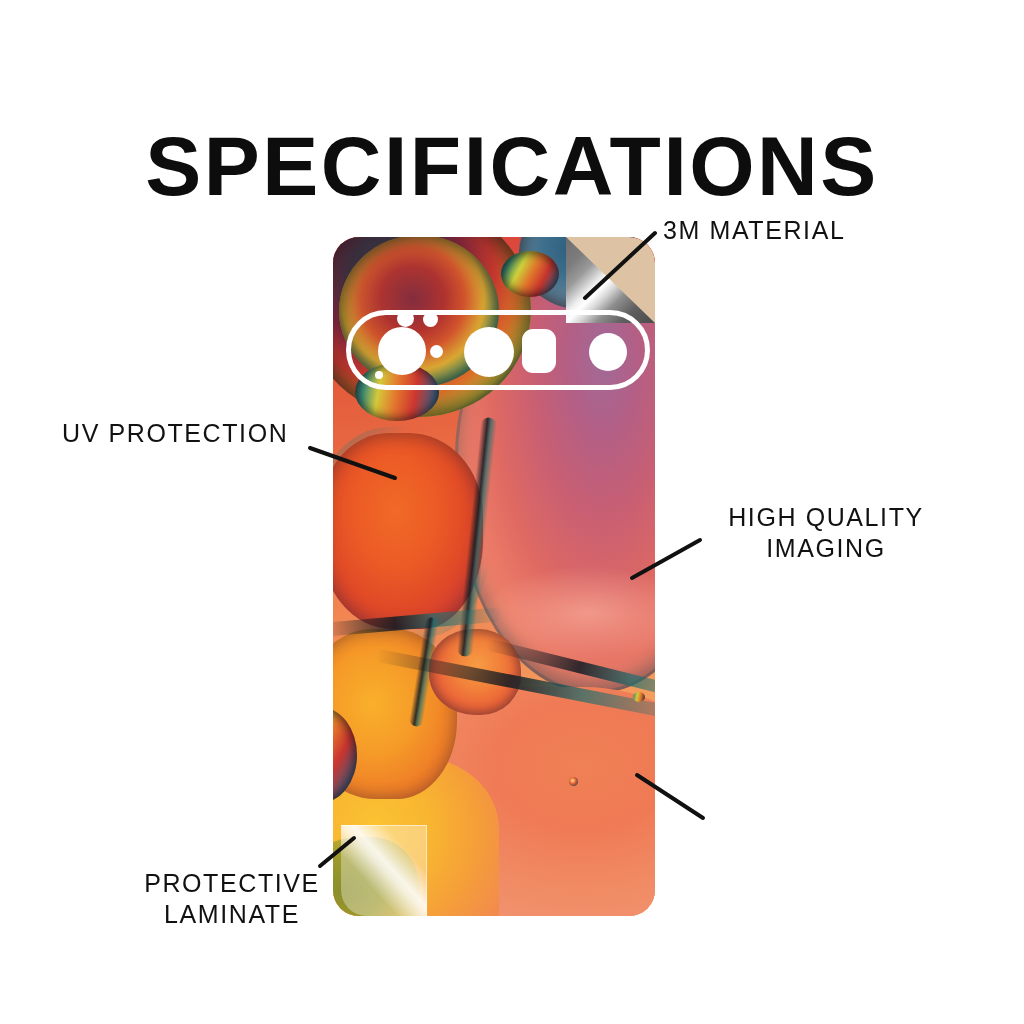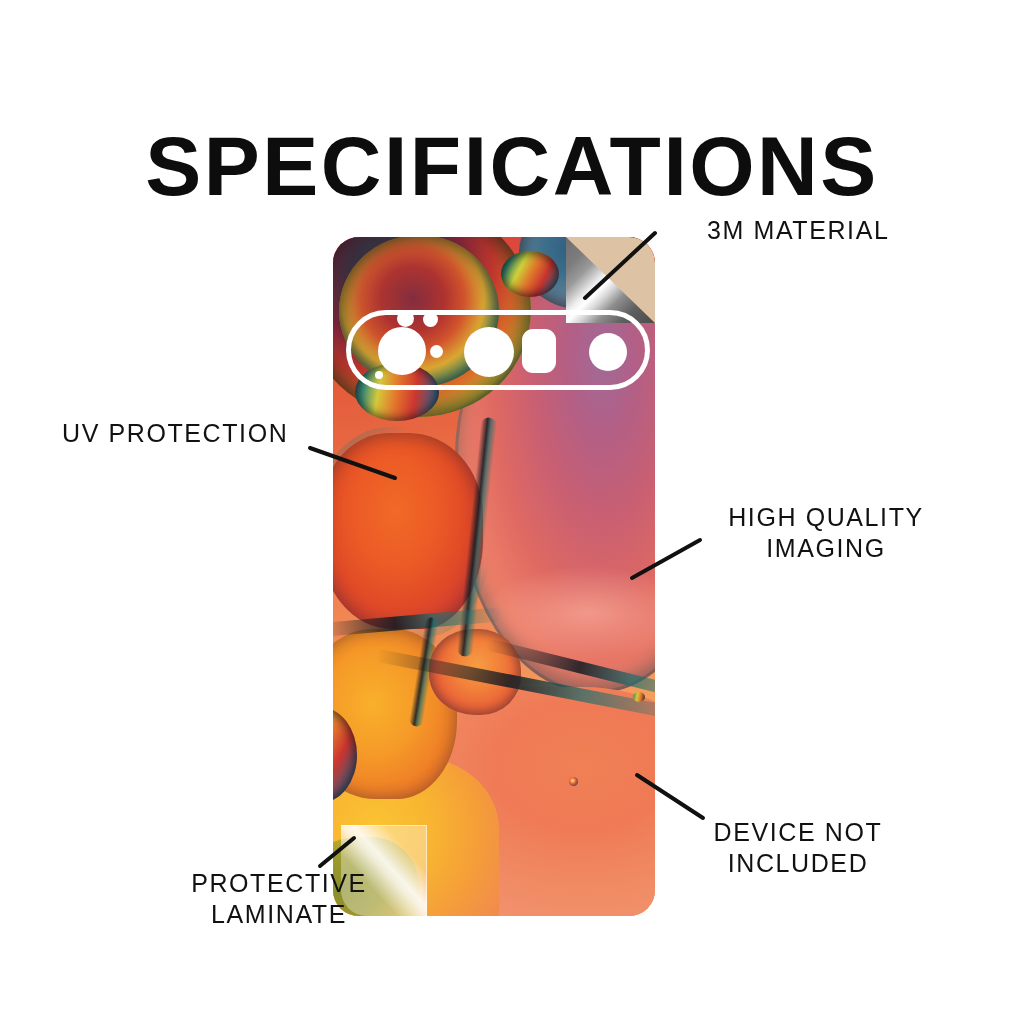--- a/index.html
+++ b/index.html
@@ -310,28 +310,28 @@
   
   .callout {
     position: absolute;
     font-family: "Liberation Sans", sans-serif;
     font-size: 25px;
     line-height: 31px;
     letter-spacing: 1.6px;
     color: #111111;
     white-space: pre-line;
   }
-  #callout-3m-material   { left: 663px; top: 215px; text-align: left; margin-left: 44px; }
+  #callout-3m-material   { left: 663px; top: 215px; text-align: left; }
   #callout-uv-protection { left: 62px;  top: 418px; text-align: right; }
   #callout-high-quality  { left: 717px; top: 502px; width: 218px;
                            text-align: center; }
   #callout-device-not    { left: 703px; top: 817px; width: 190px;
                            text-align: center; }
   #callout-laminate      { left: 140px; top: 868px; width: 184px;
-                           text-align: center; margin-left: 47px; }
+                           text-align: center; }
 
   
   #leader-lines {
     position: absolute;
     left: 0; top: 0;
     width: 1024px; height: 1024px;
     pointer-events: none;
   }
 </style>
 </head>
@@ -400,19 +400,17 @@
     <line stroke="#111111" stroke-width="4" stroke-linecap="round" x1="354" y1="838" x2="320" y2="866"></line>
   </svg>
 
   <div class="callout" id="callout-3m-material">3M MATERIAL</div>
 
   <div class="callout" id="callout-uv-protection">UV PROTECTION</div>
 
   <div class="callout" id="callout-high-quality">HIGH QUALITY
 IMAGING</div>
 
-  <div class="callout" id="callout-device-not">DEVICE NOT
-INCLUDED</div>
 
   <div class="callout" id="callout-laminate">PROTECTIVE
 LAMINATE</div>
 
 </div>
 
 </body></html>

